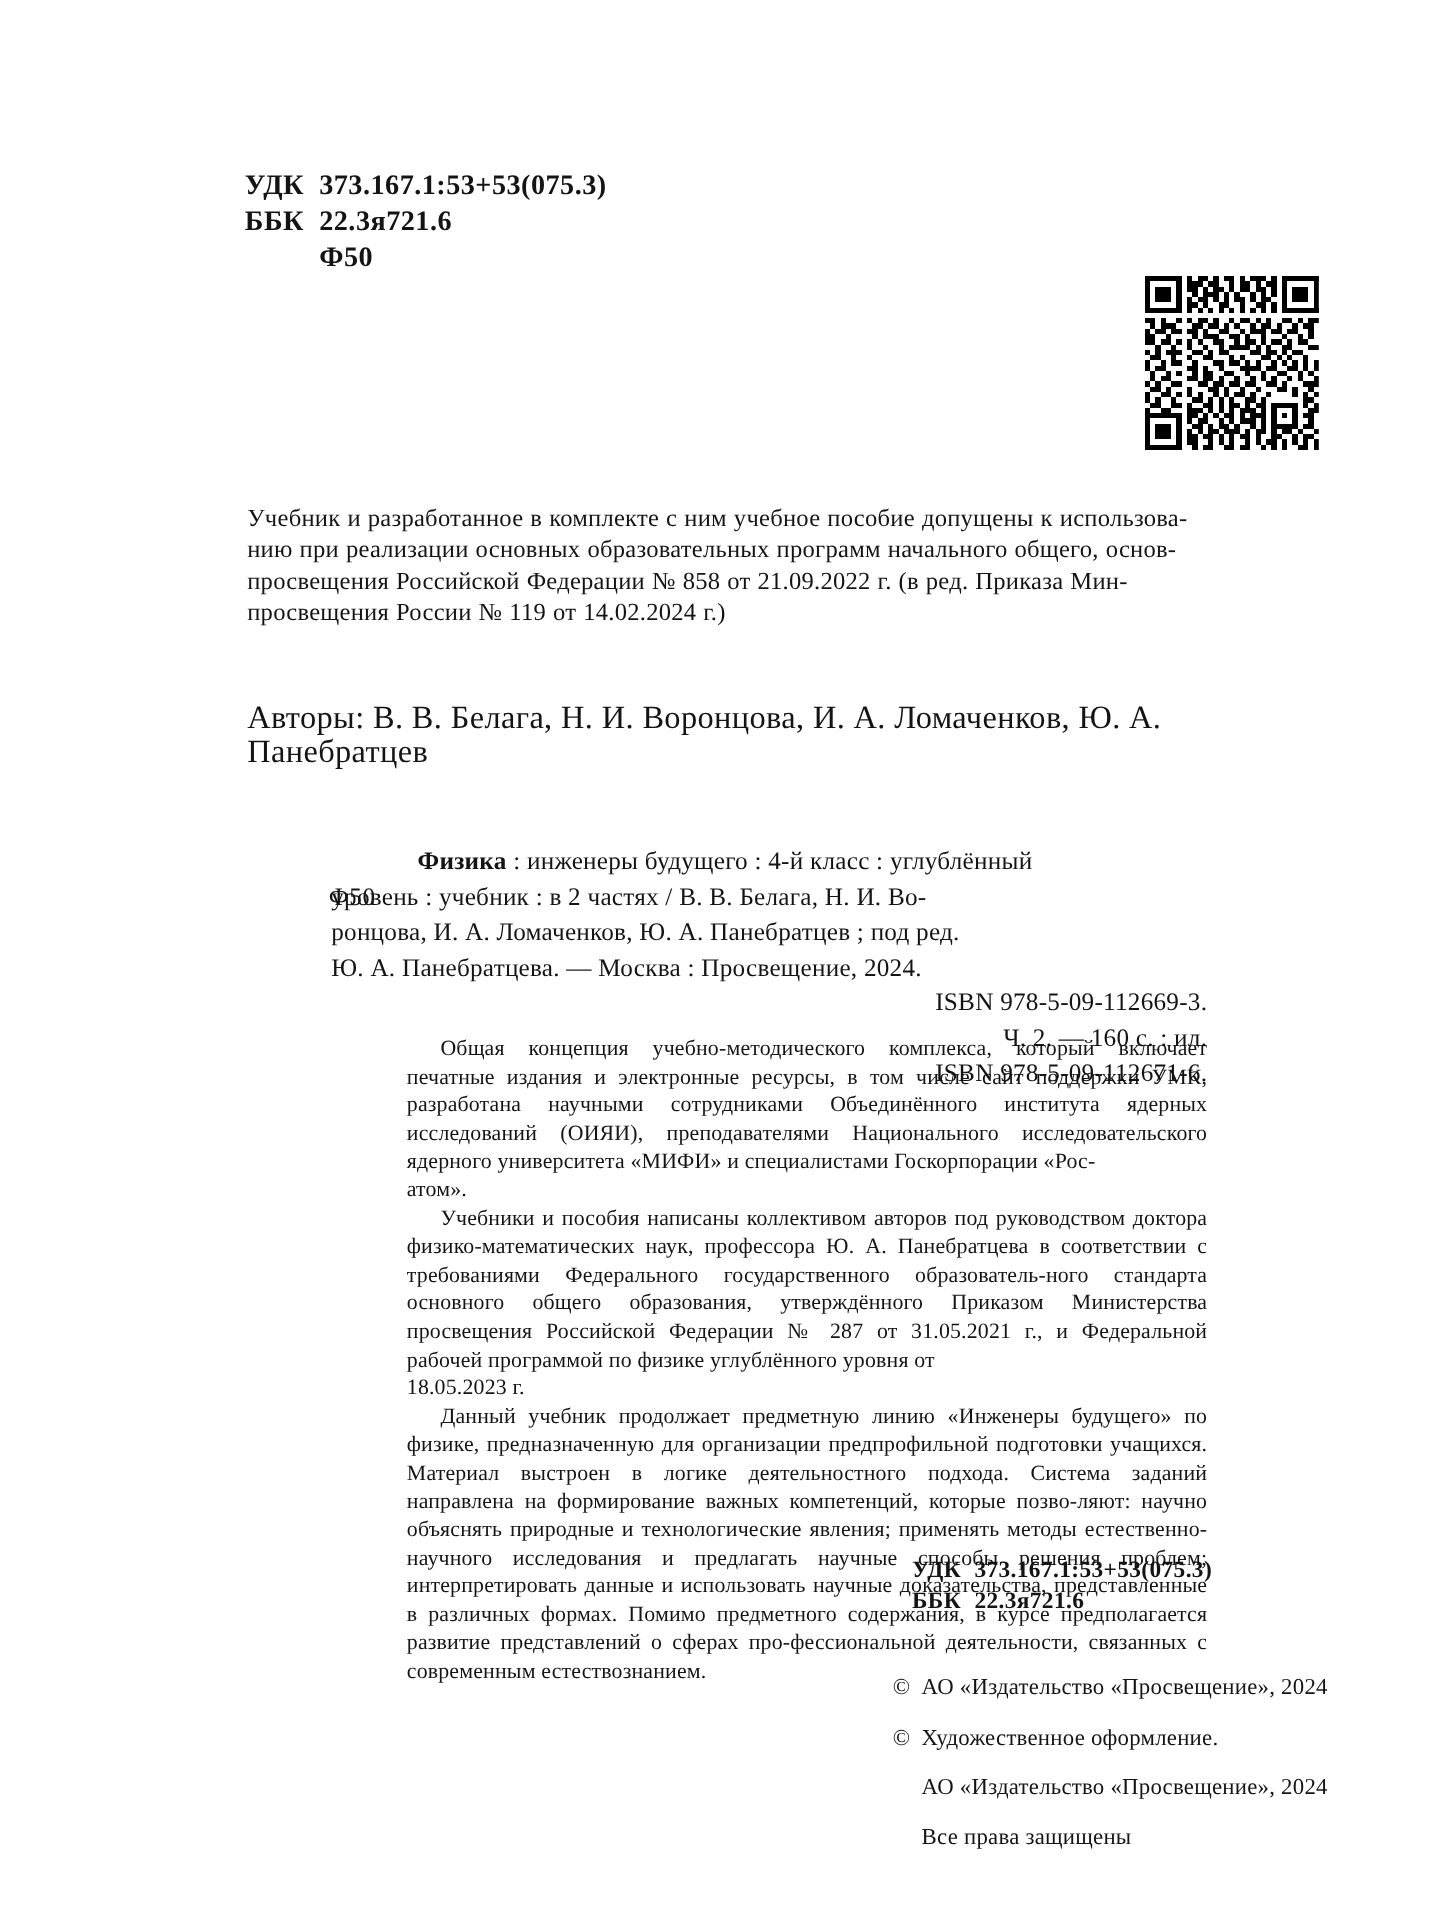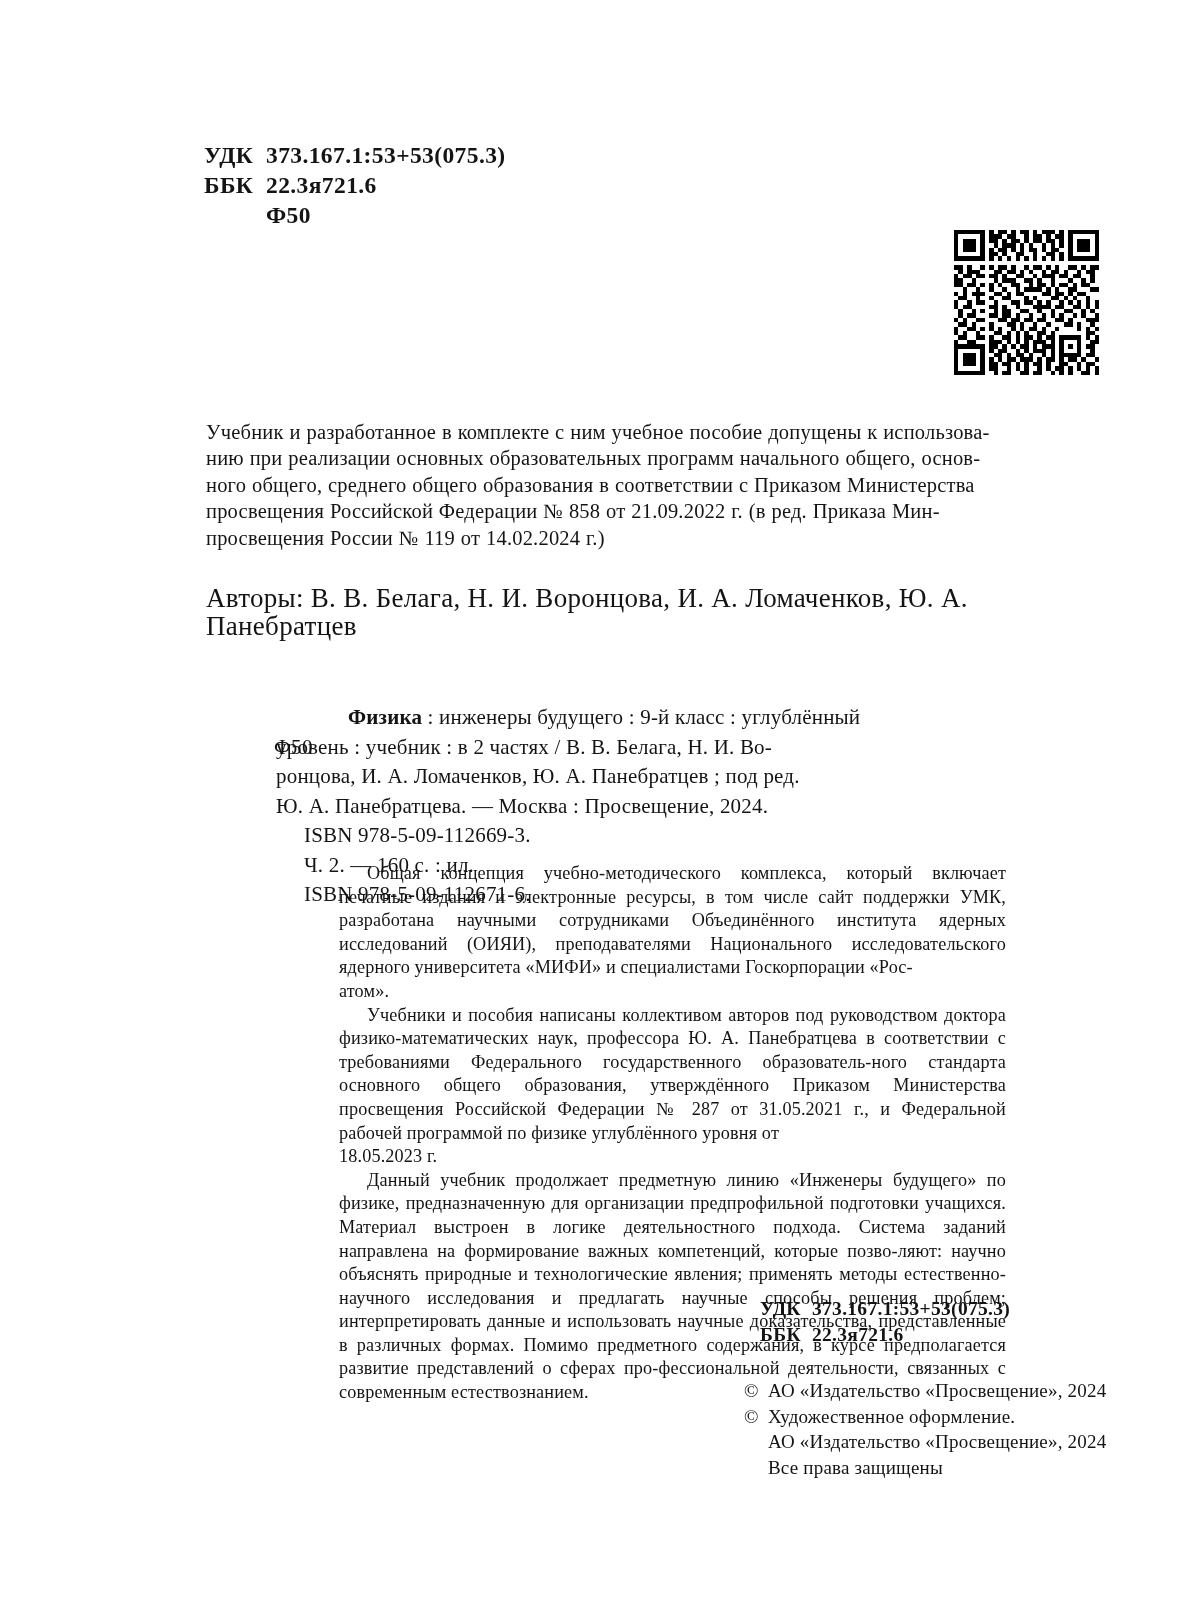--- a/index.html
+++ b/index.html
@@ -90,21 +90,21 @@
     position: absolute;
     left: -2px;
     top: 29.5px;
     font-weight: 400;
     letter-spacing: 0.5px;
   }
   .biblio .title-bold { font-weight: 700; margin-left: 44px; }
   .biblio .isbn-line {
     text-indent: 0;
     padding-left: 28px;
-    text-align: left;
+    text-align: right;
   }
 
   
   .annotation {
     position: absolute;
     left: 339px;
     top: 862px;
     width: 667px;
     font-size: 18.2px;
     line-height: 23.6px;
@@ -142,21 +142,21 @@
   }
   .footer-copy {
     position: absolute;
     left: 744px;
     top: 1378px;
     font-size: 19px;
     line-height: 25.5px;
     letter-spacing: 0.2px;
     white-space: nowrap;
   }
-  .footer-copy .row { display: block; }
+  .footer-copy .row { display: block; margin-top: 16px; }
   .footer-copy .mark {
     display: inline-block;
     width: 24px;
   }
   .footer-copy .mark.blank { visibility: hidden; }
 </style>
 </head>
 <body>
 
 <div class="page">
@@ -487,32 +487,31 @@
         <rect x="22" y="32" width="1" height="1"></rect>
           <rect x="24" y="32" width="1" height="1"></rect>
         <rect x="29" y="32" width="2" height="1"></rect>
       </g>
     </svg>
   </div>
 
   <div class="approval">
     <div>Учебник и разработанное в комплекте с ним учебное пособие допущены к использова-</div>
     <div>нию при реализации основных образовательных программ начального общего, основ-</div>
-    <div>ного общего, среднего общего образования в соответствии с Приказом Министерства</div>
     <div>просвещения Российской Федерации № 858 от 21.09.2022 г. (в ред. Приказа Мин-</div>
     <div class="last-line">просвещения России № 119 от 14.02.2024 г.)</div>
   </div>
 
   <div class="authors">Авторы: В. В. Белага, Н. И. Воронцова, И. А. Ломаченков, Ю. А. Панебратцев</div>
 
   <div class="biblio">
     <span class="shelf">Ф50</span>
     <div class="rec">
       <div>
-        <span class="title-bold">Физика</span><span> : инженеры будущего : 9-й класс : углублённый</span>
+        <span class="title-bold">Физика</span><span> : инженеры будущего : 4-й класс : углублённый</span>
       </div>
       <div style="text-indent:0;">уровень : учебник : в 2 частях / В. В. Белага, Н. И. Во-</div>
       <div style="text-indent:0;">ронцова, И. А. Ломаченков, Ю. А. Панебратцев ; под ред.</div>
       <div style="text-indent:0;">Ю. А. Панебратцева. — Москва : Просвещение, 2024.</div>
     </div>
     <div class="isbn-line">ISBN 978-5-09-112669-3.</div>
     <div class="isbn-line">Ч. 2. — 160 с. : ил.</div>
     <div class="isbn-line">ISBN 978-5-09-112671-6.</div>
   </div>
 

